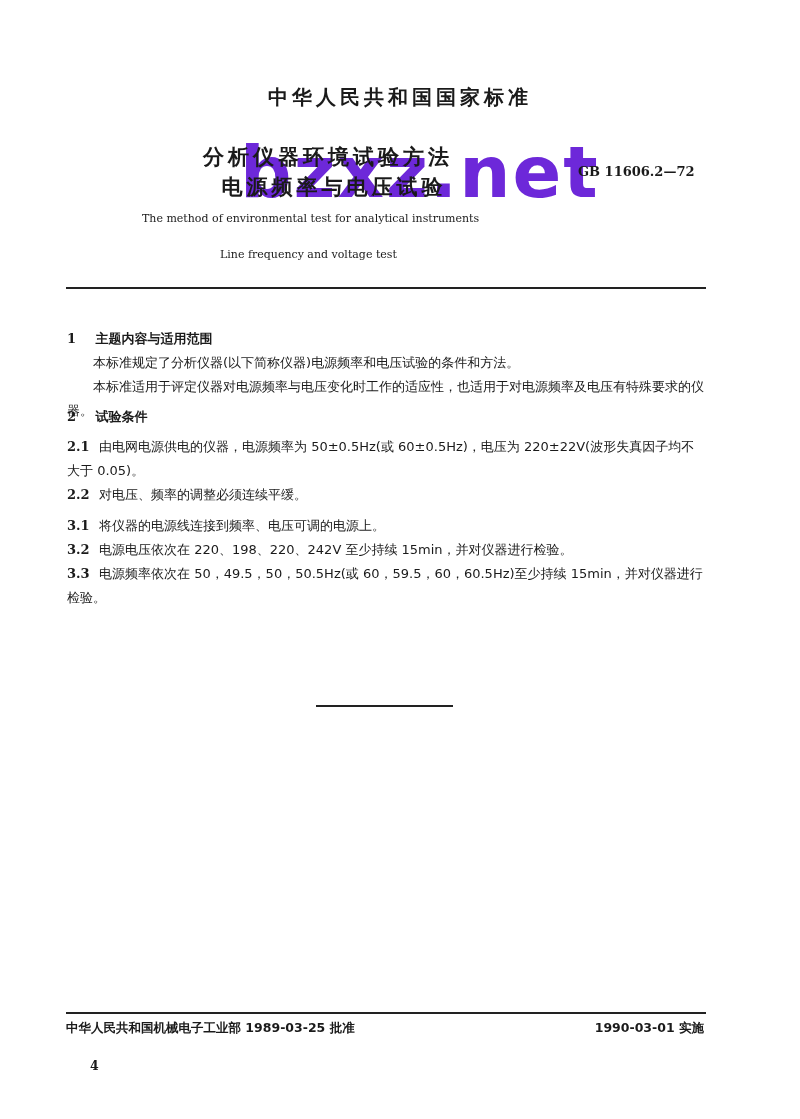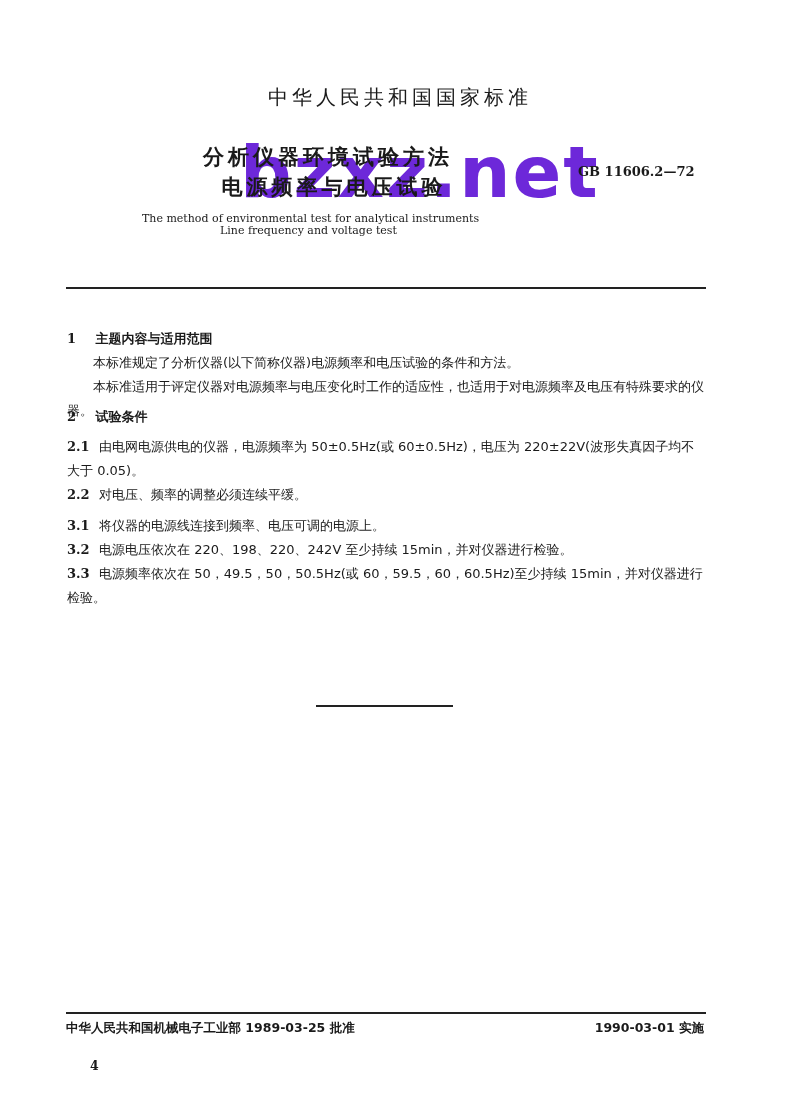--- a/index.html
+++ b/index.html
@@ -1,30 +1,30 @@
 <!DOCTYPE html>
 <html><head>
 <meta charset="utf-8">
 <style>
   html, body { margin: 0; padding: 0; background: #ffffff; }
   body { width: 800px; height: 1119px; position: relative; overflow: hidden;
          font-family: "DejaVu Serif", "Liberation Serif", serif; color: #1a1a1a; }
   .abs { position: absolute; }
   .national { left: 0; width: 800px; top: 84px; text-align: center; font-size: 20px;
-              letter-spacing: 4px; font-weight: normal; font-family: "DejaVu Sans", sans-serif; }
+              letter-spacing: 4px; font-weight: bold; font-family: "DejaVu Sans", sans-serif; }
   .watermark { left: 240px; top: 130px; font-size: 72px; font-weight: bold; color: #6d28d9;
                font-family: "DejaVu Sans", sans-serif; letter-spacing: 2px; z-index: 0; }
   .title-cn { left: 0; width: 640px; text-align: center; font-size: 21px; letter-spacing: 4px;
               font-weight: bold; font-family: Liberation Mono, monospace; z-index: 1; }
   .t1 { top: 143px; left: 8px; }
   .t2 { top: 173px; left: 14px; }
   .gbno { left: 578px; top: 164px; font-size: 13px; font-weight: bold; }
   .title-en { font-size: 11px; font-weight: normal; }
   .en1 { left: 142px; top: 212px; }
-  .en2 { left: 220px; top: 224px; }
+  .en2 { left: 220px; top: 248px; }
   .rule { height: 1.5px; background: #222; }
   .body-text { left: 67px; width: 638px; font-size: 13px; line-height: 24px;
                font-family: "DejaVu Sans", sans-serif; }
   .h { font-weight: bold; }
   .num { font-weight: bold; display: inline-block; width: 24px; font-family: "DejaVu Serif", serif; }
   .p-indent { text-indent: 26px; }
   .footer { font-size: 12.5px; font-weight: bold; font-family: "DejaVu Sans", sans-serif; }
 </style>
 </head>
 <body>

